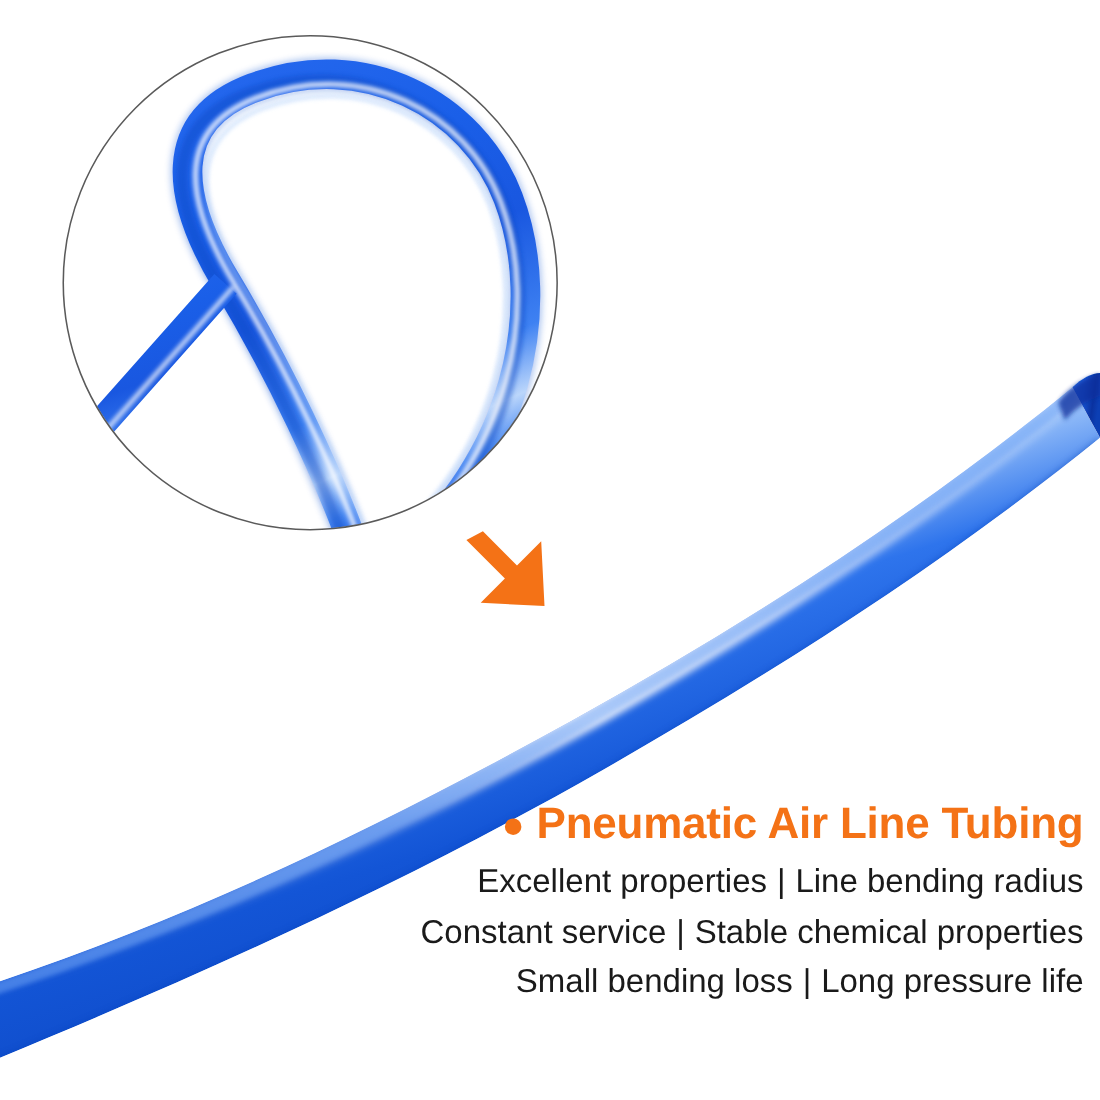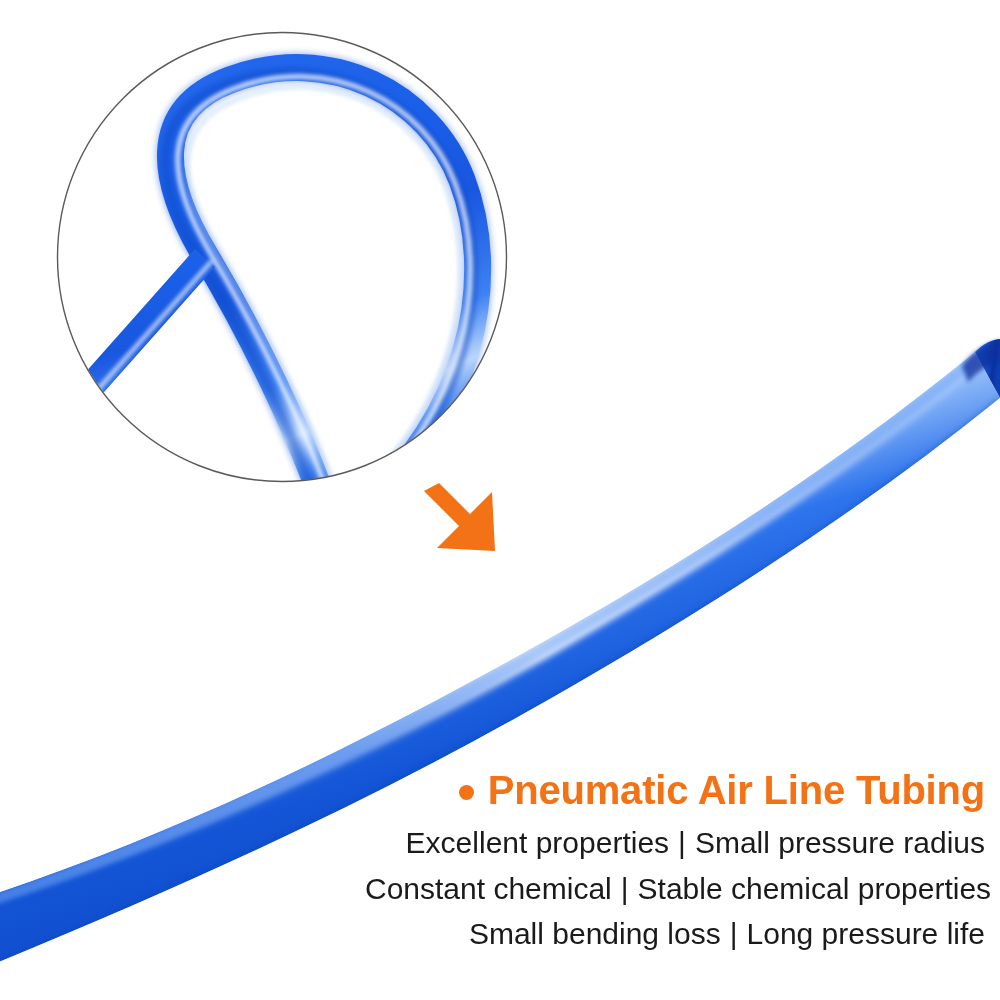--- a/index.html
+++ b/index.html
@@ -19,21 +19,21 @@
     position: absolute;
     left: 0;
     top: 0;
     width: 1000px;
     height: 1000px;
     display: block;
   }
   .text-block {
     position: absolute;
     right: 15px;
-    top: 769px;
+    top: 728px;
     width: 620px;
     text-align: right;
   }
   .headline-row {
     display: flex;
     align-items: center;
     justify-content: flex-end;
     gap: 14px;
     margin: 0 0 8px 0;
   }
@@ -212,25 +212,25 @@
   </svg>
 
   <div class="text-block">
 
     <div class="headline-row">
       <span class="bullet-dot"></span>
       <span class="headline">Pneumatic Air Line Tubing</span>
     </div>
 
     <div class="feature-line">
-      <span>Excellent properties</span><span class="sep">|</span><span>Small pressure radius</span>
+      <span>Excellent properties</span><span class="sep">|</span><span>Line bending radius</span>
     </div>
 
     <div class="feature-line">
-      <span>Constant chemical</span><span class="sep">|</span><span>Stable chemical properties</span>
+      <span>Constant service</span><span class="sep">|</span><span>Stable chemical properties</span>
     </div>
 
     <div class="feature-line">
       <span>Small bending loss</span><span class="sep">|</span><span>Long pressure life</span>
     </div>
 
   </div>
 
 </div>
 

